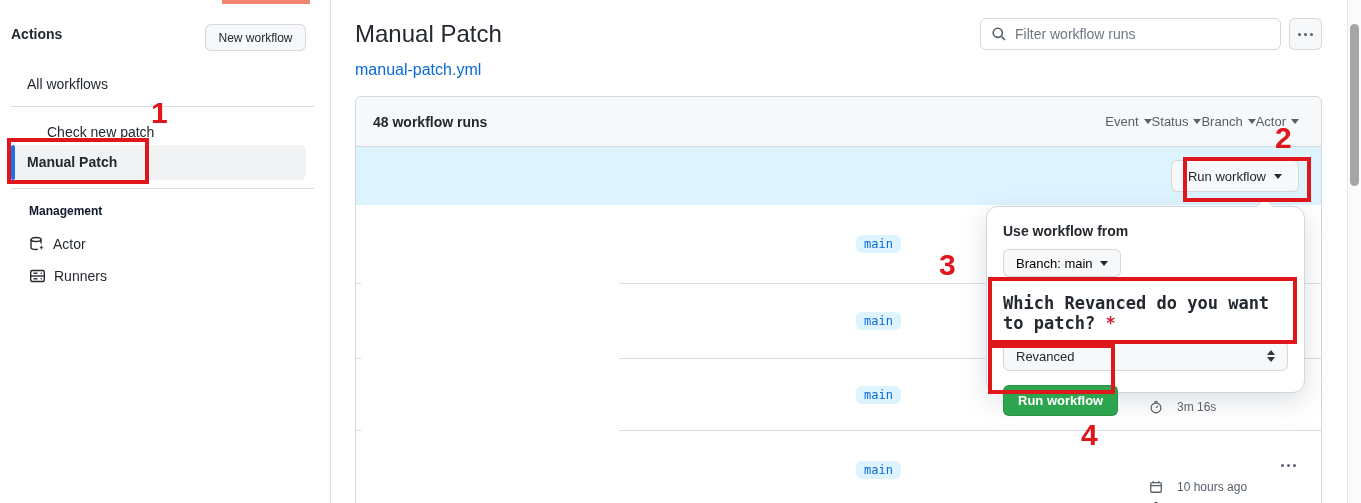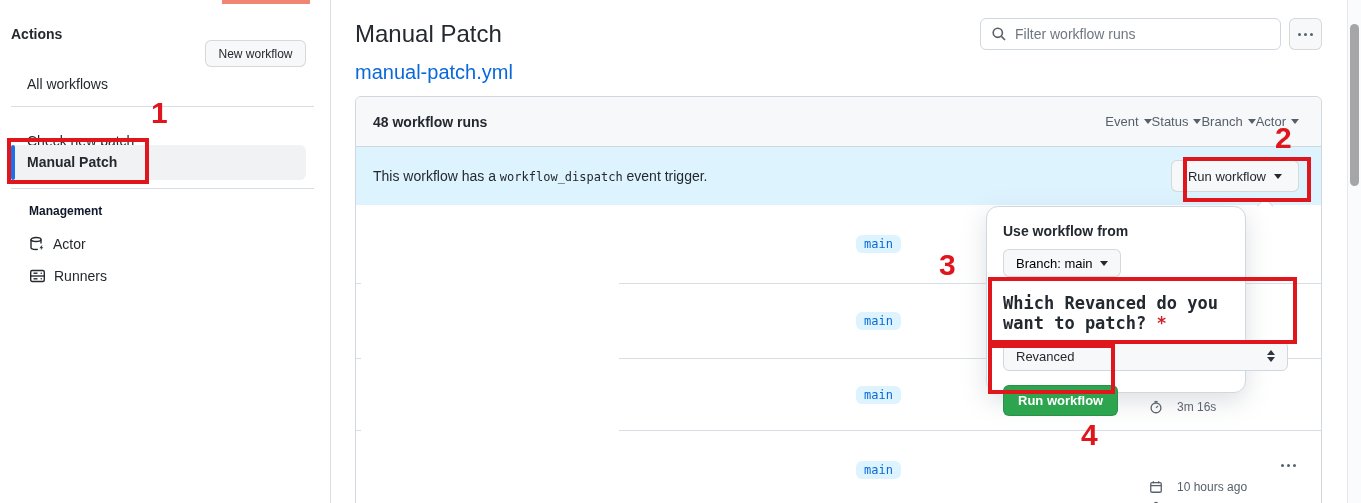--- a/index.html
+++ b/index.html
@@ -4,38 +4,38 @@
 <style>
   * { margin:0; padding:0; box-sizing:border-box; }
   html,body { width:1361px; height:503px; overflow:hidden; background:#fff;
     font-family:"Liberation Sans","DejaVu Sans",sans-serif; color:#24292f; }
   body { position:relative; }
 
   
   .sidebar { position:absolute; left:0; top:0; width:330px; height:503px; background:#fff; }
   .sidebar-divider { position:absolute; left:330px; top:0; width:1px; height:503px; background:#d8dee4; }
   .actions-title { position:absolute; left:11px; top:26px; font-size:14px; font-weight:700; }
-  .new-workflow-btn { position:absolute; left:205px; top:40px; width:101px; height:27px;
+  .new-workflow-btn { position:absolute; left:205px; top:24px; width:101px; height:27px;
     background:#f6f8fa; border:1px solid rgba(31,35,40,0.15); border-radius:6px;
     font-size:12px; color:#24292f; display:flex; align-items:center; justify-content:center; cursor:pointer; }
   .side-link { position:absolute; left:27px; font-size:14px; color:#24292f; cursor:pointer; }
   .side-sep { position:absolute; left:11px; width:303px; height:1px; background:#d8dee4; }
   .side-selected { position:absolute; left:11px; top:145px; width:295px; height:35px;
     background:#f0f2f4; border-radius:6px; cursor:pointer; }
   .side-selected .accent { position:absolute; left:0; top:0; width:4px; height:35px;
     background:#1f6feb; border-radius:3px; }
   .side-selected .lbl { position:absolute; left:16px; top:9px; font-size:14px; font-weight:700; }
   .mgmt-label { position:absolute; left:29px; top:204px; font-size:12px; font-weight:600; color:#0f172a; }
   .mgmt-item { position:absolute; left:29px; display:flex; align-items:center; gap:8px;
     font-size:14px; color:#24292f; cursor:pointer; }
   .mgmt-item svg { flex:0 0 auto; }
 
   
   .page-title { position:absolute; left:355px; top:20px; font-size:24px; font-weight:400; color:#24292f; }
-  .file-link { position:absolute; left:355px; top:61px; font-size:20px; color:#0969da; cursor:pointer; }
+  .file-link { position:absolute; left:355px; top:61px; font-size:16px; color:#0969da; cursor:pointer; }
   .filter-box { position:absolute; left:980px; top:18px; width:301px; height:32px;
     border:1px solid #d0d7de; border-radius:6px; background:#fff; display:flex; align-items:center; padding:0 10px; }
   .filter-box input { border:none; outline:none; flex:1; font-size:14px; margin-left:8px;
     font-family:inherit; color:#24292f; background:transparent; }
   .filter-box input::placeholder { color:#6e7781; }
   .kebab-btn { position:absolute; left:1289px; top:18px; width:33px; height:32px;
     background:#f6f8fa; border:1px solid rgba(31,35,40,0.15); border-radius:6px;
     display:flex; align-items:center; justify-content:center; gap:3px; cursor:pointer; }
   .dot { width:3px; height:3px; border-radius:50%; background:#57606a; }
 
@@ -61,21 +61,21 @@
   .run-row.sep { border-bottom:1px solid #d8dee4; }
   .branch-badge { position:absolute; left:500px; top:50%; transform:translateY(-50%);
     background:#ddf4ff; color:#0969da; font-family:"DejaVu Sans Mono","Liberation Mono",monospace;
     font-size:12px; padding:2px 8px; border-radius:6px; cursor:pointer; }
   .meta { position:absolute; left:793px; font-size:12px; color:#57606a; }
   .meta .line { display:flex; align-items:center; gap:14px; height:16px; margin-bottom:5px; }
   .row-kebab { position:absolute; left:925px; display:flex; gap:3px; cursor:pointer; }
   .redaction { position:absolute; left:5px; top:108px; width:258px; height:303px; background:#fff; z-index:5; }
 
   
-  .panel { position:absolute; left:986px; top:206px; width:260px; height:187px; background:#fff;
+  .panel { position:absolute; left:986px; top:206px; width:319px; height:187px; background:#fff;
     border:1px solid #d0d7de; border-radius:12px; box-shadow:0 8px 24px rgba(140,149,159,0.3);
     z-index:10; padding:16px; }
   .panel .notch { position:absolute; top:-7px; left:272px; width:12px; height:12px; background:#fff;
     border-left:1px solid #d0d7de; border-top:1px solid #d0d7de; transform:rotate(45deg); border-radius:2px 0 0 0; }
   .use-from { font-size:14px; font-weight:700; }
   .branch-select-btn { margin-top:10px; height:28px; display:inline-flex; align-items:center; gap:7px;
     padding:0 12px; background:#f6f8fa; border:1px solid rgba(31,35,40,0.15); border-radius:6px;
     font-size:13px; cursor:pointer; }
   .branch-select-btn .caret-down { border-top-color:#24292f; }
   .input-label { margin-top:16px; font-family:"DejaVu Sans Mono","Liberation Mono",monospace;
@@ -108,21 +108,21 @@
   svg { display:block; }
 </style>
 </head>
 <body>
 
 <div class="sidebar">
   <div class="actions-title">Actions</div>
   <button class="new-workflow-btn">New workflow</button>
   <div class="side-link" style="top:76px;">All workflows</div>
   <div class="side-sep" style="top:106px;"></div>
-  <div class="side-link" style="top:133px;">Check new patch</div>
+  <div class="side-link" style="top:124px;margin-left:20px;">Check new patch</div>
   <div class="side-selected">
     <div class="accent"></div>
     <div class="lbl">Manual Patch</div>
   </div>
   <div class="side-sep" style="top:188px;"></div>
   <div class="mgmt-label">Management</div>
   <div class="mgmt-item" style="top:236px;">
     <span>
       <svg width="16" height="16" viewBox="0 0 16 16" fill="none" stroke="#24292f" stroke-width="1.4">
         <ellipse cx="7" cy="3.5" rx="5" ry="2"></ellipse>
@@ -183,21 +183,20 @@
           <span class="caret-down"></span>
       </span>
       <span class="filter-item">
         <span>Actor</span>
           <span class="caret-down"></span>
       </span>
     </div>
   </div>
 
   <div class="banner">
-    <span class="banner-text"><span>This workflow has a </span><code>workflow_dispatch</code><span> event trigger.</span></span>
     <button class="run-workflow-banner-btn">
       <span>Run workflow</span>
       <span class="caret-down"></span>
     </button>
   </div>
 
   <div class="run-row sep" style="height:79px;">
     <span class="branch-badge">main</span>
   </div>
   <div class="run-row sep" style="height:75px;">

